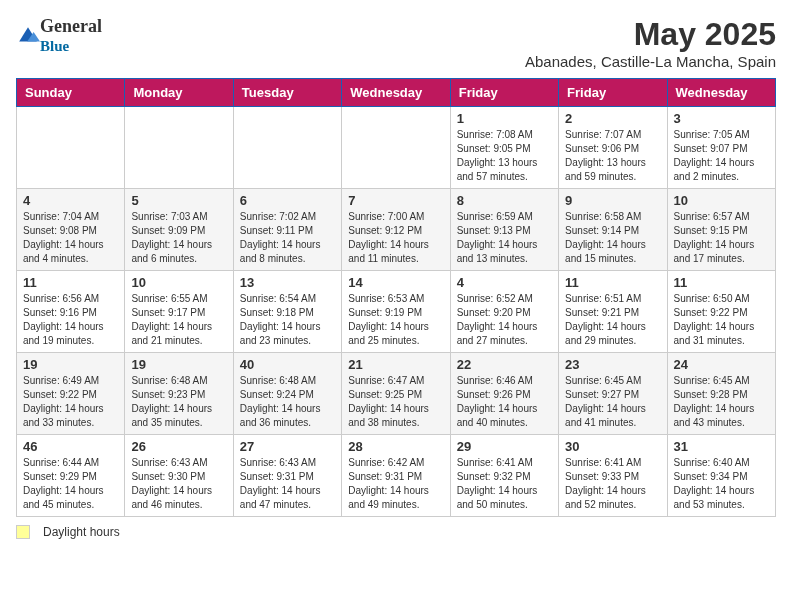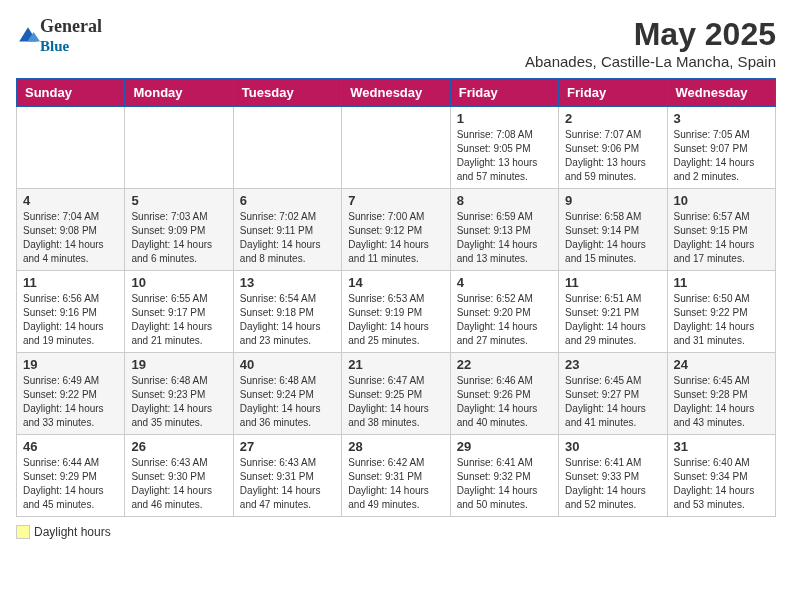--- a/index.html
+++ b/index.html
@@ -88,21 +88,21 @@
       background: #fff !important;
     }
     .legend {
       margin-top: 8px;
       font-size: 12px;
       color: #333;
     }
     .legend-item {
       display: inline-flex;
       align-items: center;
-      gap: 4px;
+      gap: 13px;
     }
     .legend-box {
       width: 14px;
       height: 14px;
       background: #ffff99;
       border: 1px solid #ccc;
     }
   </style>
 </head>
 <body>

